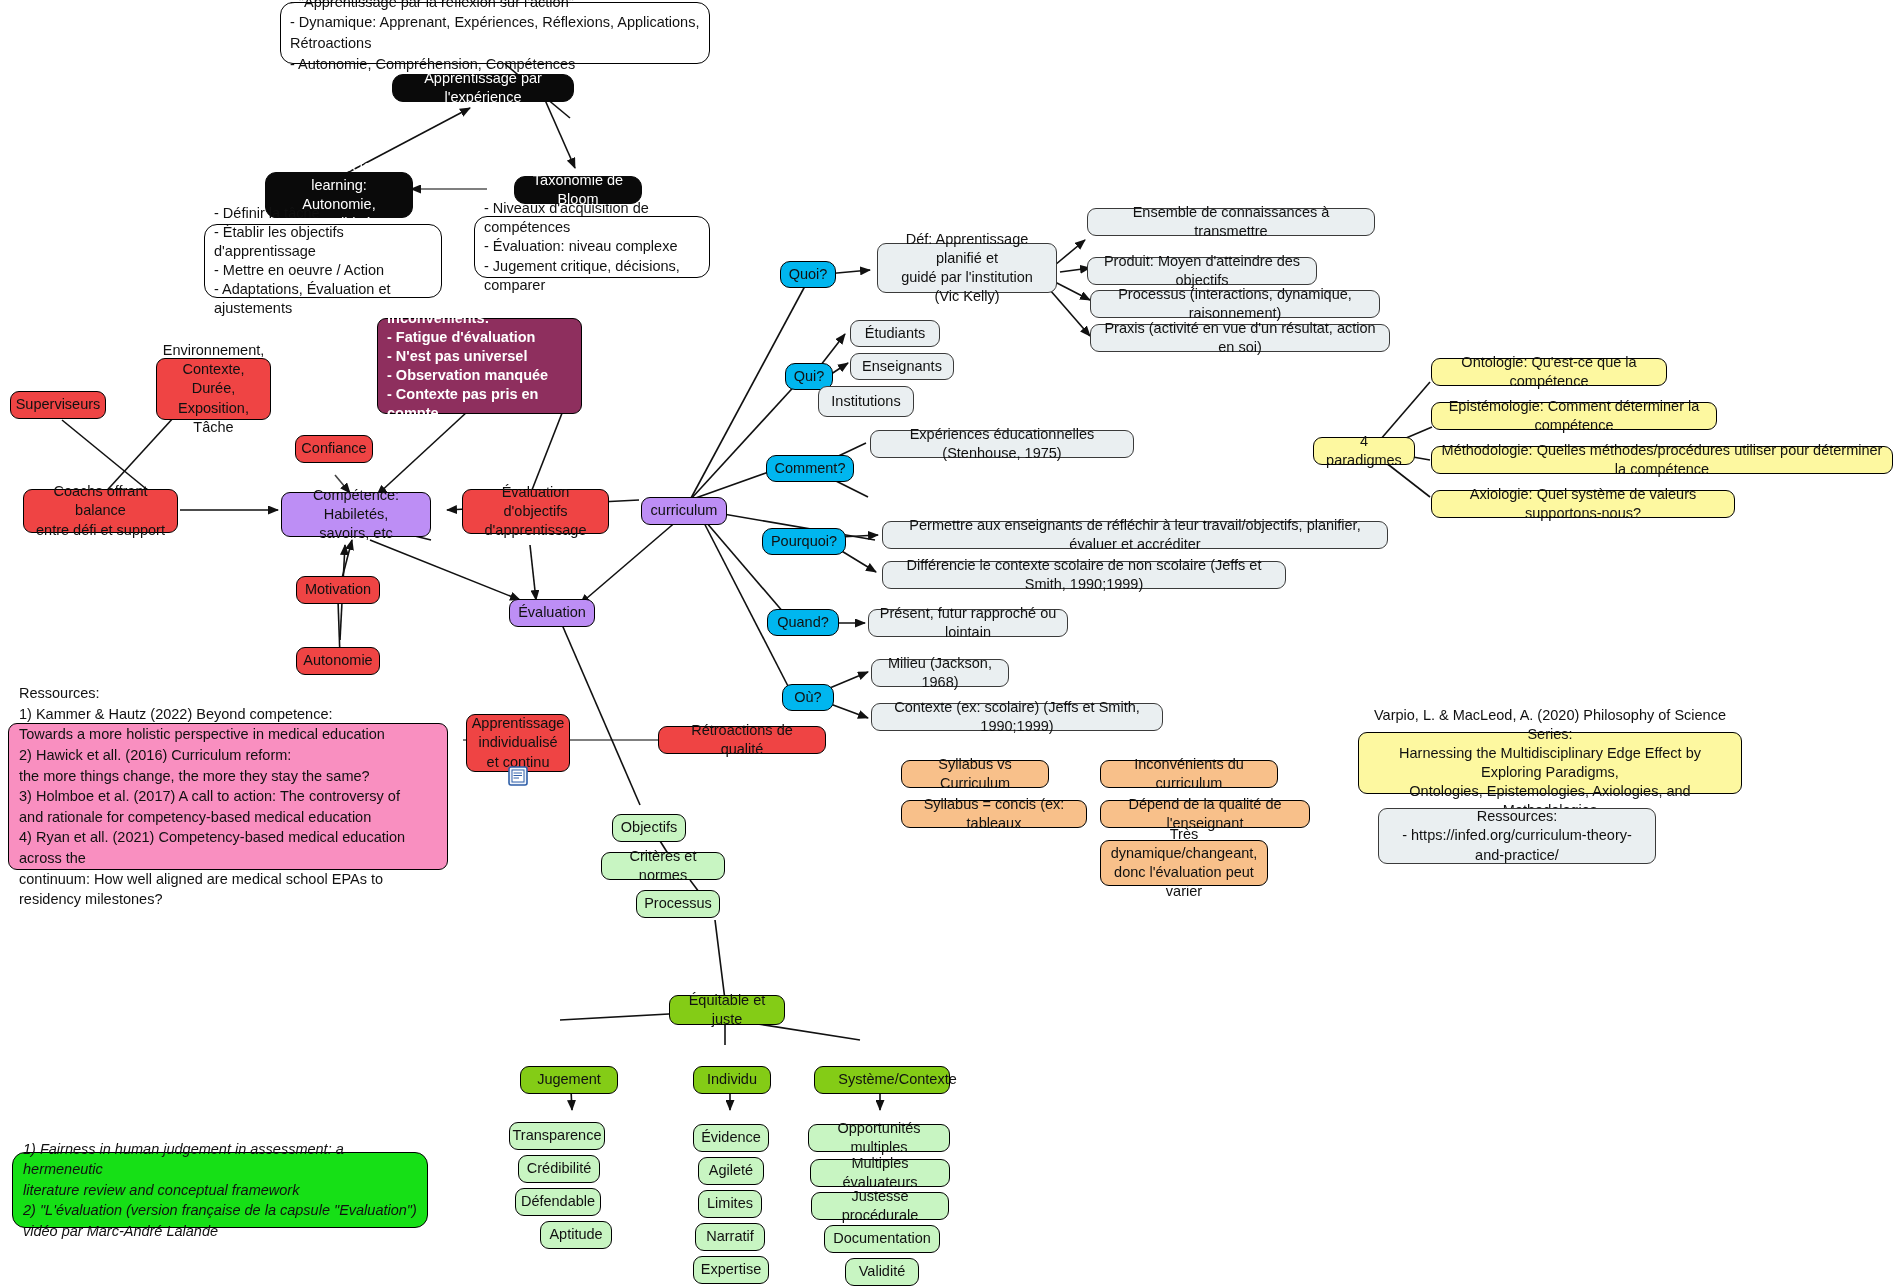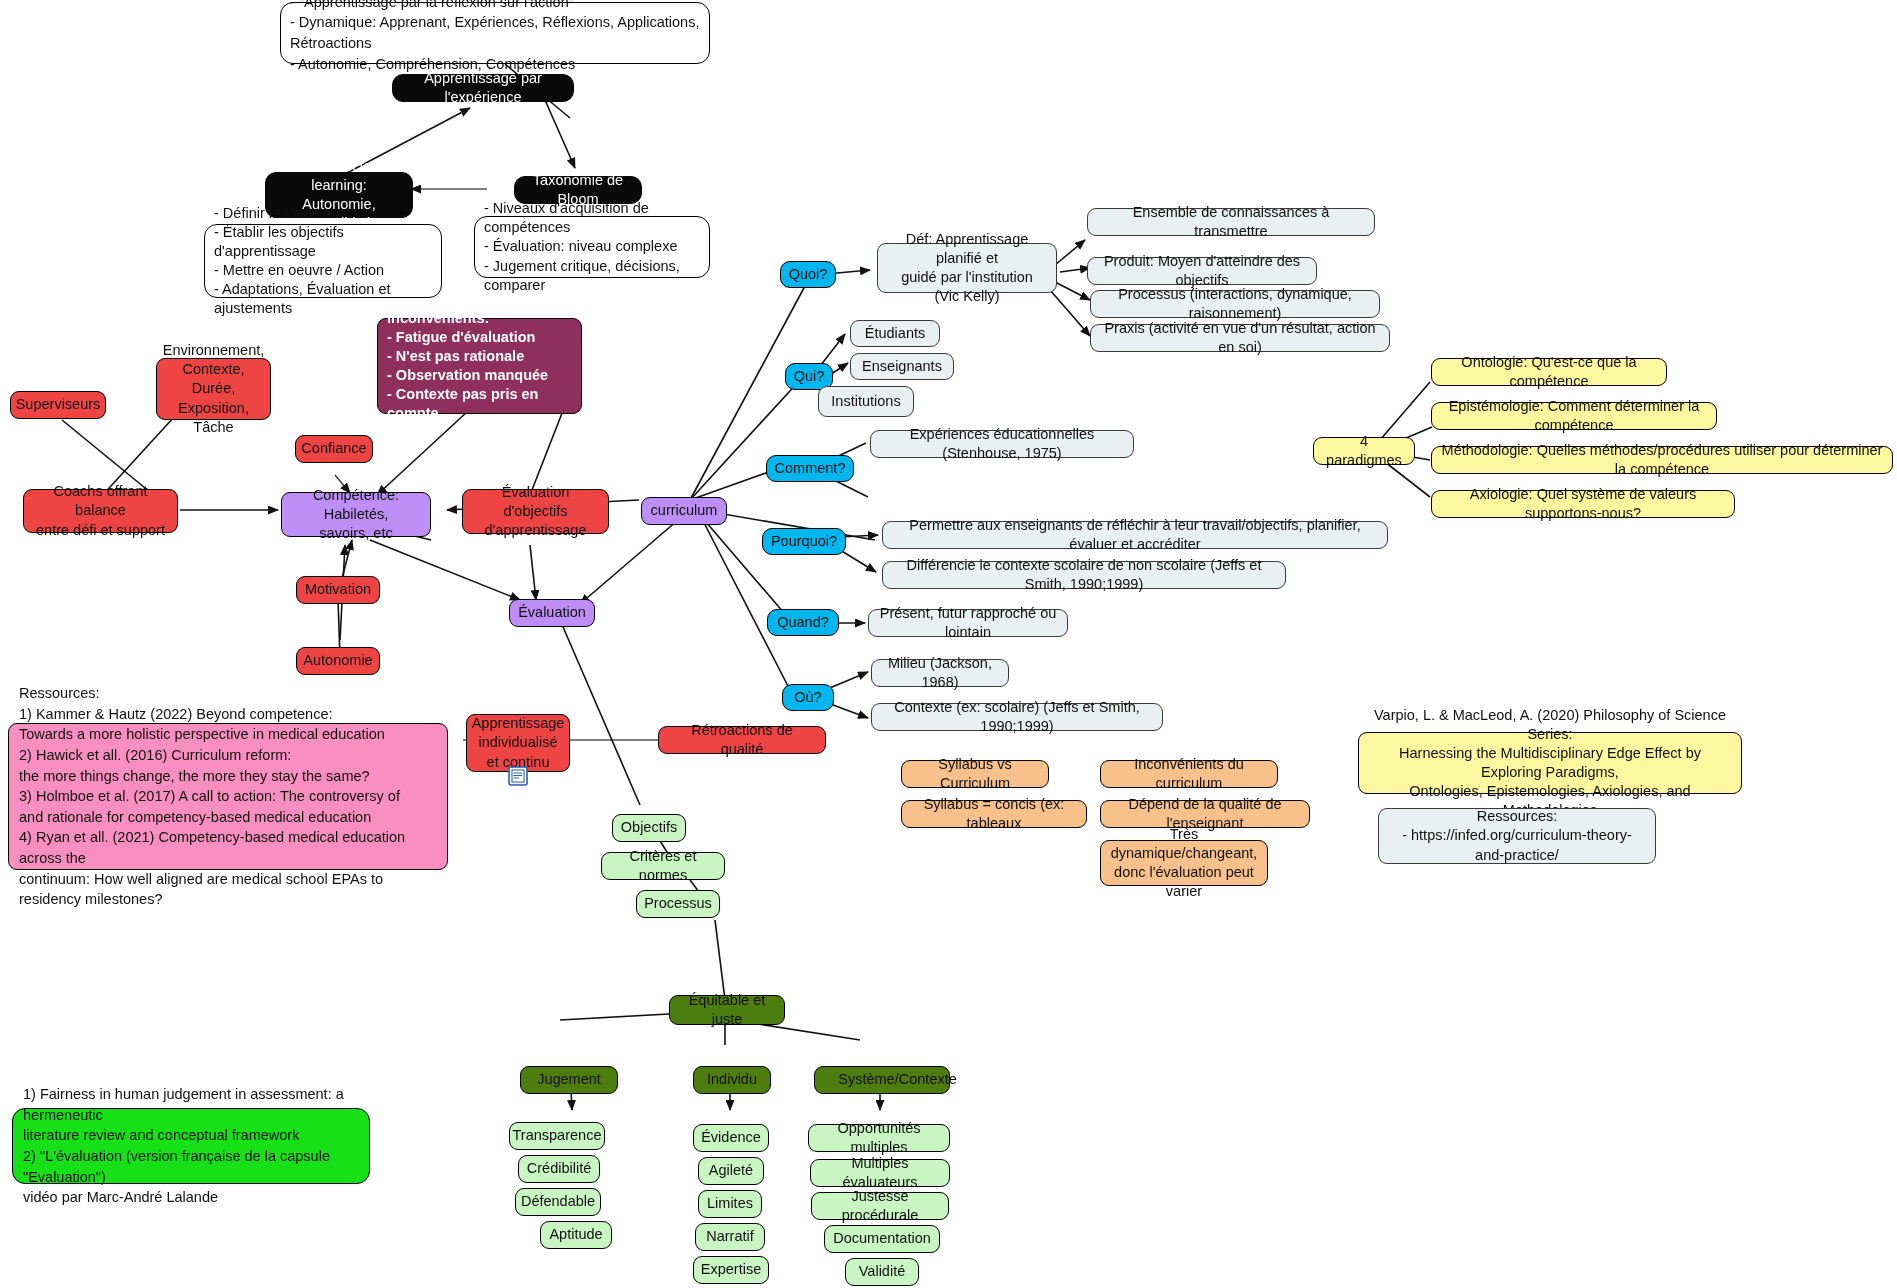--- a/index.html
+++ b/index.html
@@ -18,21 +18,21 @@
   .plain{background:#ffffff;border-color:#000;border-radius:13px;}
   .grey{background:#eaeff1;border-color:#3a3a3a;}
   .pink{background:#ef4444;border-color:#000;}
   .pinkdeep{background:#f98fc0;border-color:#000;}
   .maroon{background:#8e2f5e;color:#fff;border-color:#000;font-weight:bold;}
   .purple{background:#bd8ef5;border-color:#000;}
   .cyan{background:#00b6ef;border-color:#000;border-radius:10px;}
   .yellow{background:#fdf8a0;border-color:#000;}
   .orange{background:#f8c08a;border-color:#000;}
   .greenlt{background:#c8f5c2;border-color:#000;}
-  .greenbr{background:#4d7c0f;border-color:#000;}
+  .greenbr{background:#84cc16;border-color:#000;}
   .greenflat{background:#16e016;border-color:#000;border-radius:13px;}
   .bigtext{font-size:14.5px;line-height:1.42;}
   .icon-note{position:absolute;width:20px;height:20px;z-index:7;}
 </style>
 </head>
 <body>
 
 <div id="canvas">
 
   <svg id="edges" viewBox="0 0 1897 1288">
@@ -156,21 +156,21 @@
   </div>
 
   <div class="node pink" style="left:23px;top:489px;width:155px;height:44px;">
     <span>Coachs offrant balance
 entre défi et support</span>
   </div>
 
   <div class="node maroon left" style="left:377px;top:318px;width:205px;height:96px;">
     <span>Inconvénients:
 - Fatigue d'évaluation
-- N'est pas rationale
+- N'est pas universel
 - Observation manquée
 - Contexte pas pris en compte</span>
   </div>
 
   <div class="node pink" style="left:295px;top:435px;width:78px;height:28px;">
     <span>Confiance</span>
   </div>
 
   <div class="node purple" style="left:281px;top:492px;width:150px;height:45px;">
     <span>Compétence: Habiletés,
@@ -221,21 +221,21 @@
 1) Kammer &amp; Hautz (2022) Beyond competence:
 Towards a more holistic perspective in medical education
 2) Hawick et all. (2016) Curriculum reform:
 the more things change, the more they stay the same?
 3) Holmboe et al. (2017) A call to action: The controversy of
 and rationale for competency-based medical education
 4) Ryan et all. (2021) Competency-based medical education across the
 continuum: How well aligned are medical school EPAs to residency milestones?</span>
   </div>
 
-  <div class="node greenflat left bigtext" style="left:12px;top:1108px;width:358px;height:76px;padding:6px 10px;">
+  <div class="node greenflat left bigtext" style="left:12px;top:1152px;width:416px;height:76px;padding:6px 10px;font-style:italic;">
     <span>1) Fairness in human judgement in assessment: a hermeneutic
 literature review and conceptual framework
 2) "L'évaluation (version française de la capsule "Evaluation")
 vidéo par Marc-André Lalande</span>
   </div>
 
   <div class="node cyan" style="left:780px;top:261px;width:56px;height:27px;">
     <span>Quoi?</span>
   </div>
 

